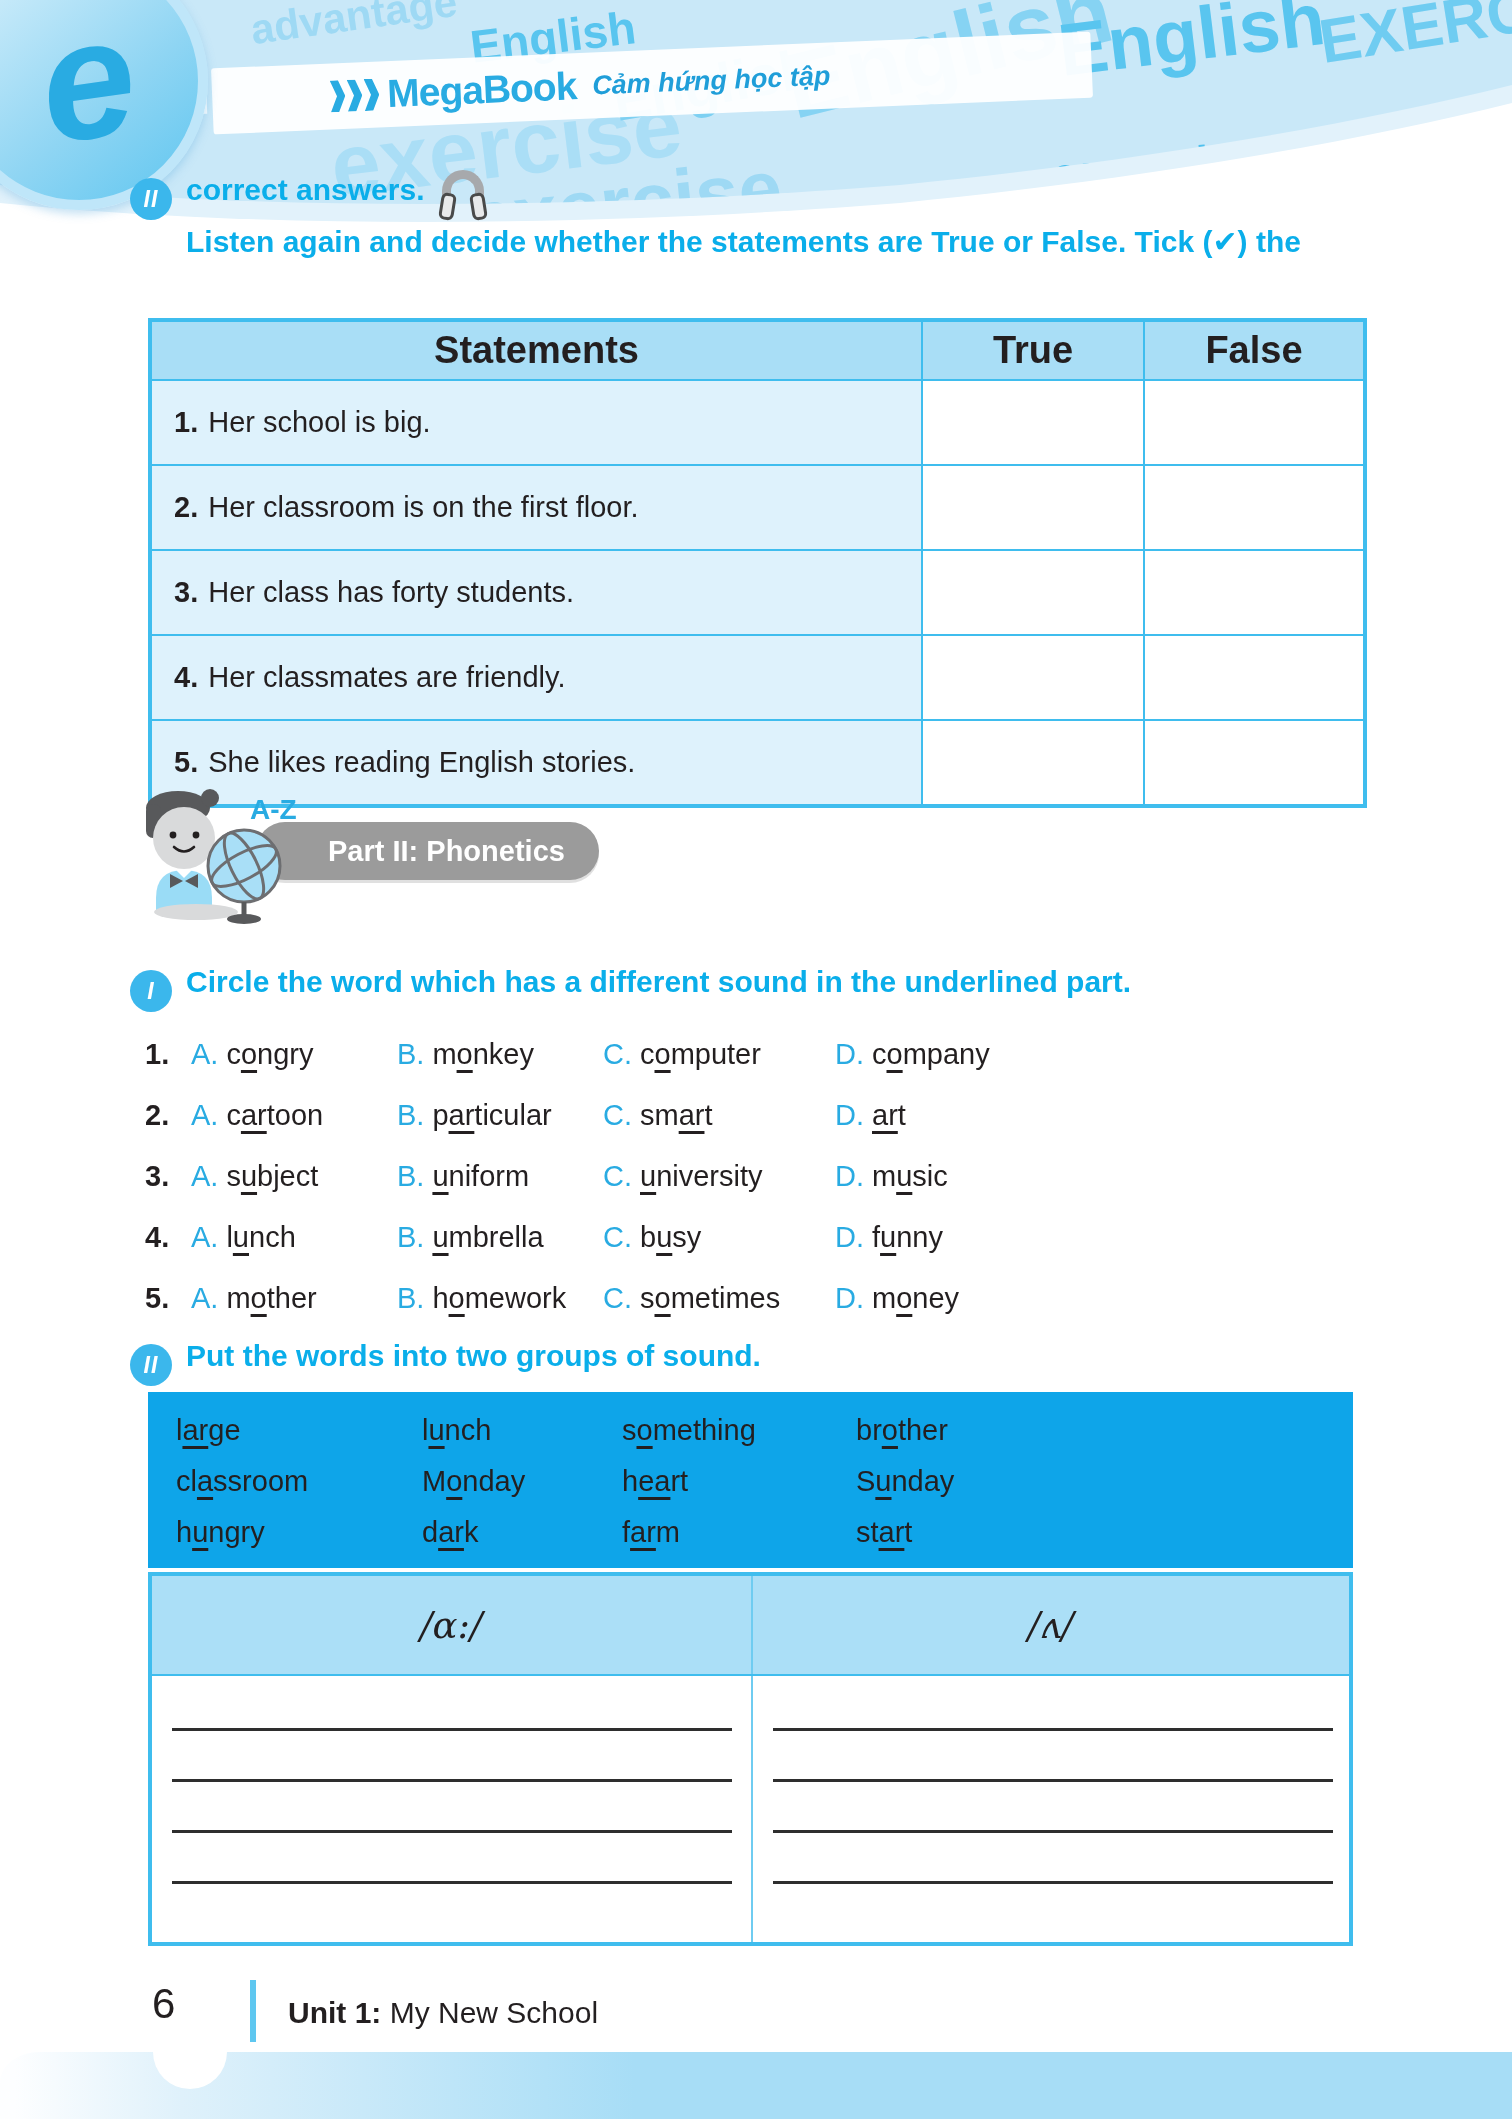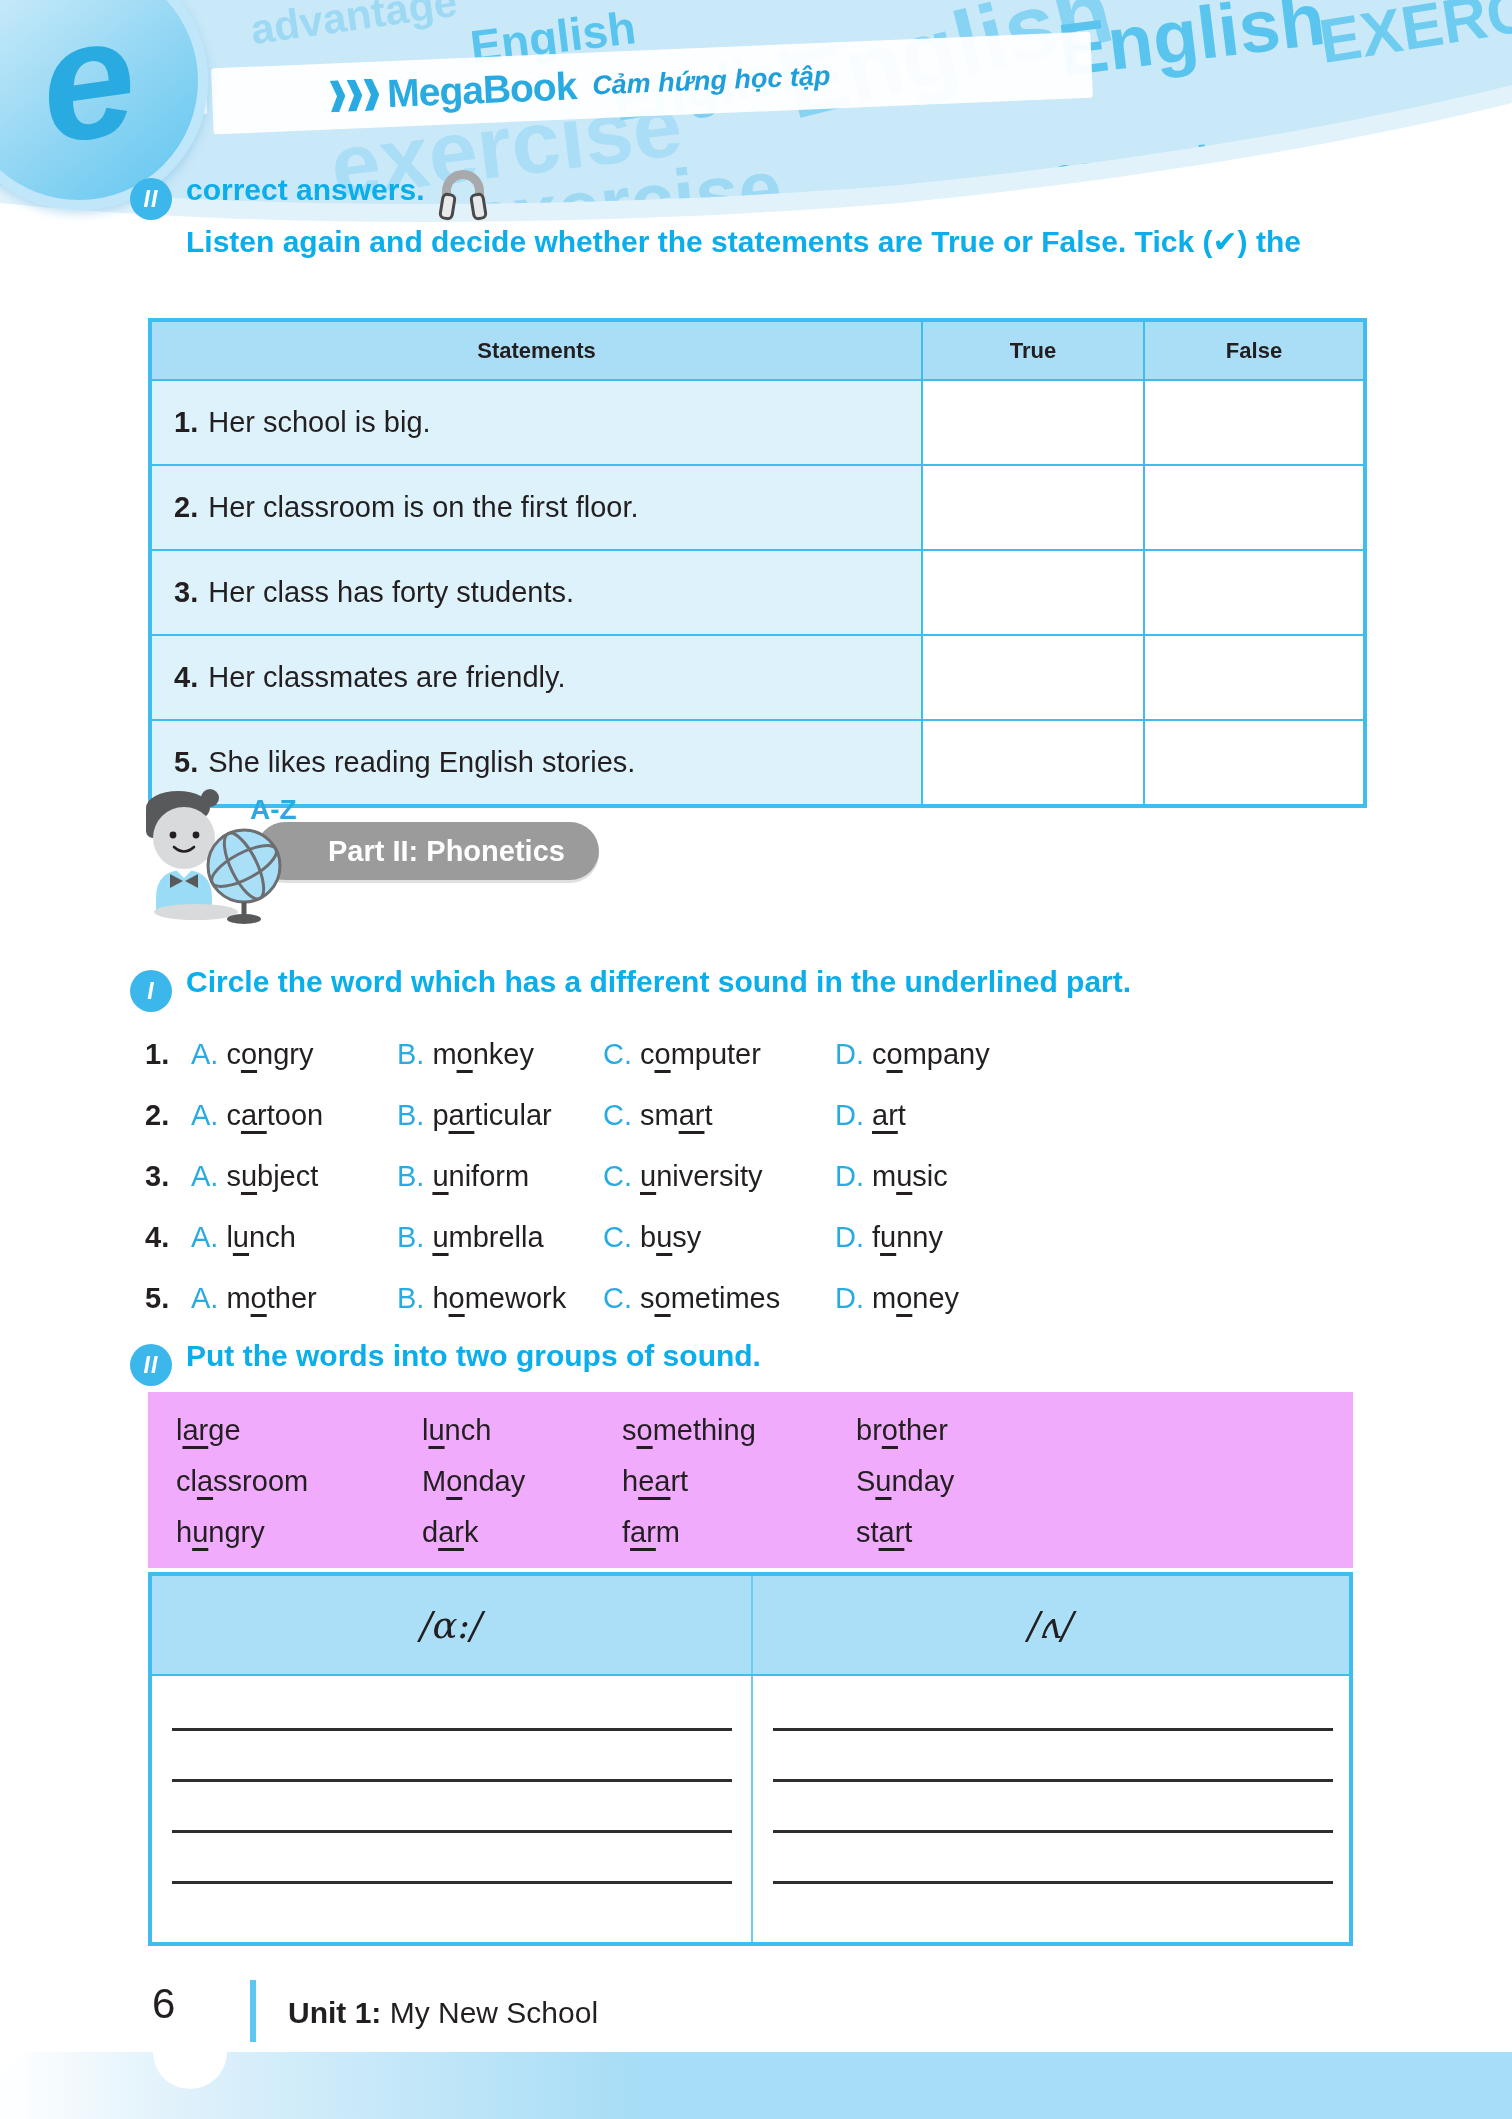--- a/index.html
+++ b/index.html
@@ -55,21 +55,21 @@
     border:3px solid #4a4a4a; border-radius:6px; }
   .hp .pad.l { left:0; transform:rotate(9deg); }
   .hp .pad.r { right:0; transform:rotate(-9deg); }
 
   
   .tf-table { position:absolute; left:148px; top:318px; width:1219px;
     border:4px solid #3fbdee; }
   .tf-head, .tf-row { display:grid; grid-template-columns:769px 222px 1fr; }
   .tf-head { height:57px; background:#a9def6; }
   .tf-head .hcell { display:flex; align-items:center; justify-content:center;
-    font-weight:700; font-size:22px; }
+    font-weight:700; font-size:38px; }
   .tf-head .hcell + .hcell { border-left:2.5px solid #3fbdee; }
   .tf-row { height:85px; border-top:2.5px solid #3fbdee; }
   .tf-row .cell.stmt { background:#def2fc; display:flex; align-items:center;
     padding-left:22px; font-size:29px; gap:10px; }
   .tf-row .num { font-weight:700; }
   .tf-row .cell.tick { background:#ffffff; border-left:2.5px solid #3fbdee; }
 
   
   .part-pill { position:absolute; left:256px; top:822px; height:58px; border-radius:29px;
     background:#9b9b9b; color:#fff; font-weight:700; font-size:29px; line-height:58px;
@@ -80,21 +80,21 @@
   
   .opt-rows { position:absolute; left:145px; top:1024px; width:1270px; }
   .opt-row { display:grid; grid-template-columns:46px 206px 206px 232px auto;
     height:61px; align-items:center; font-size:29px; }
   .opt-row .num { font-weight:700; }
   .opt .letter { color:#29abe2; margin-right:8px; }
   .u { text-decoration:underline; text-underline-offset:6px; text-decoration-thickness:2.5px; }
 
   
   .words-box { position:absolute; left:148px; top:1392px; width:1205px; height:176px;
-    background:#f0abfc; padding:22px 0 0 28px; }
+    background:#0ea5e9; padding:22px 0 0 28px; }
   .words-grid { display:grid; grid-template-columns:246px 200px 234px auto;
     grid-auto-rows:51px; font-size:29px; }
 
   
   .sound-table { position:absolute; left:148px; top:1572px; width:1205px; height:374px;
     border:4px solid #3fbdee; display:flex; flex-direction:column; }
   .sound-head { display:grid; grid-template-columns:1fr 1fr; height:100px; background:#abdff7;
     border-bottom:2.5px solid #3fbdee; }
   .sound-head .scell { display:flex; align-items:center; justify-content:center;
     font-family:"DejaVu Serif","Liberation Serif",serif; font-style:italic; font-size:37px; }

